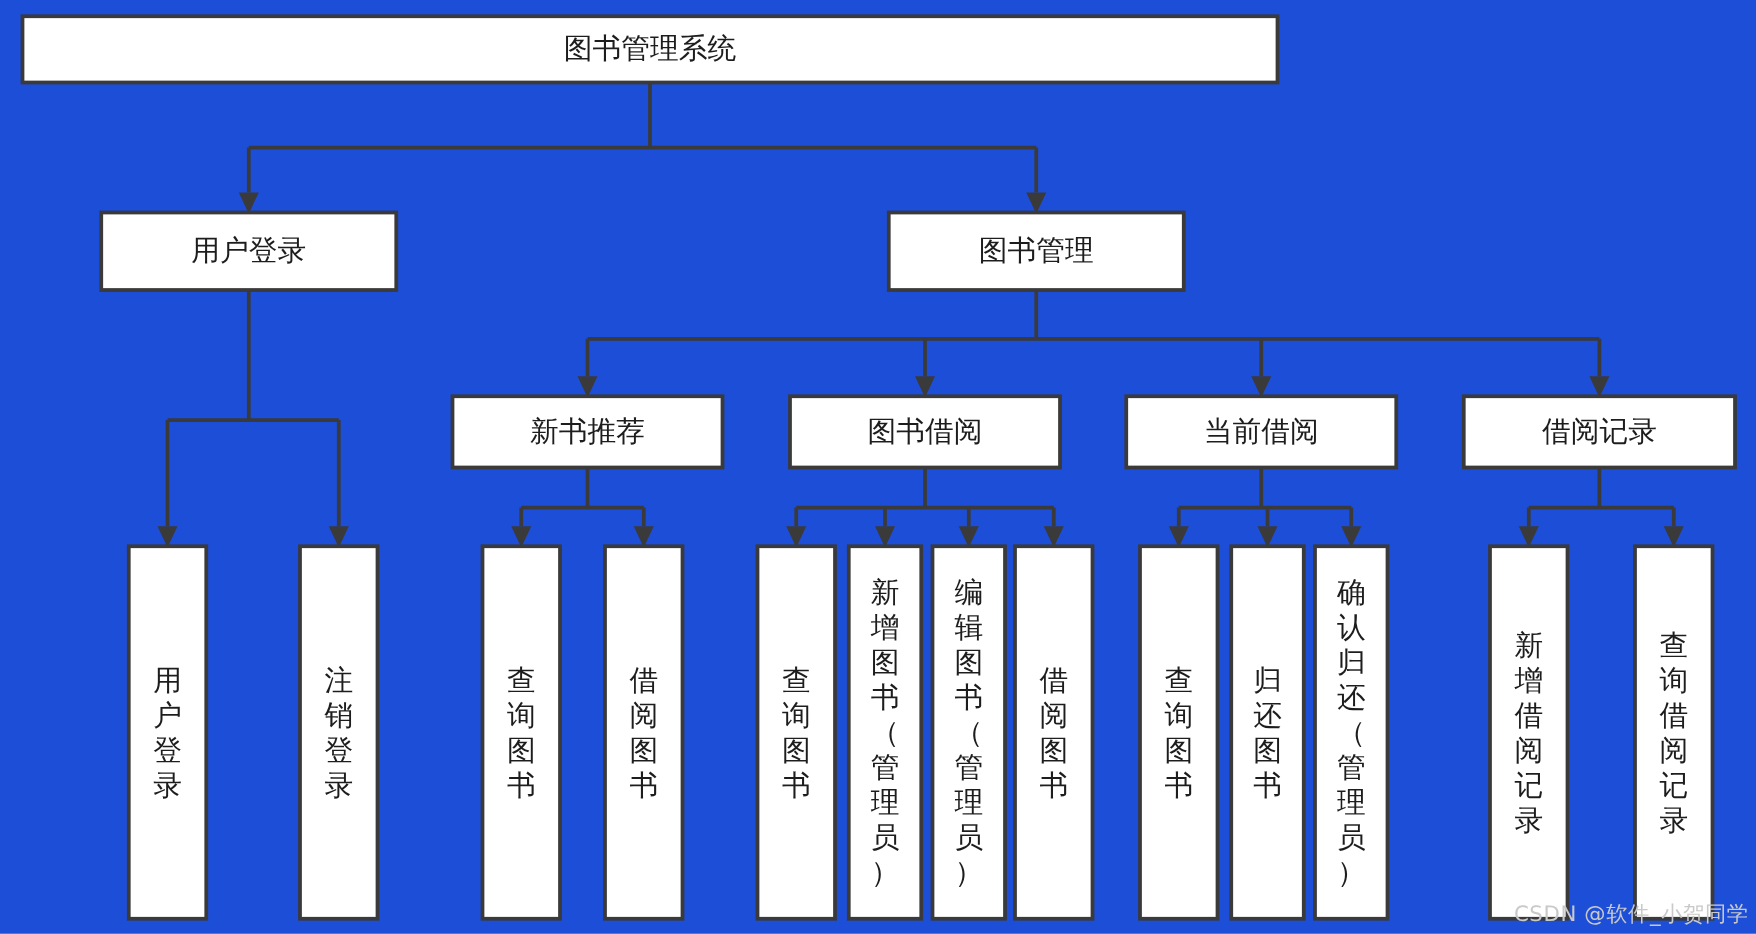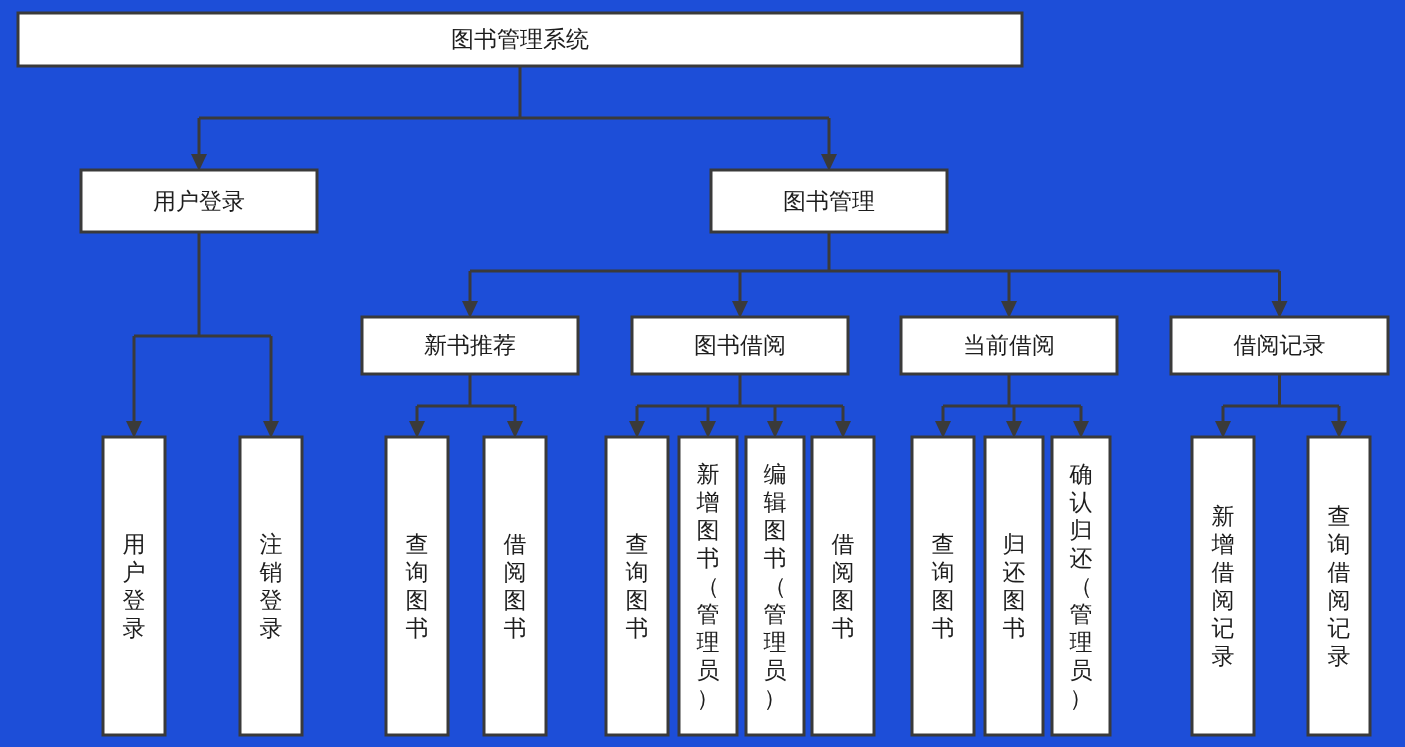--- a/index.html
+++ b/index.html
@@ -202,14 +202,15 @@
           <rect x="1192" y="437" width="62" height="298" class="node-box"></rect>
           <text x="1223" class="node-label-v"><tspan x="1223" y="523.84">新</tspan><tspan x="1223" y="551.84">增</tspan><tspan x="1223" y="579.84">借</tspan><tspan x="1223" y="607.84">阅</tspan><tspan x="1223" y="635.84">记</tspan><tspan x="1223" y="663.84">录</tspan></text>
         </g>
         <g>
           <rect x="1308" y="437" width="62" height="298" class="node-box"></rect>
           <text x="1339" class="node-label-v"><tspan x="1339" y="523.84">查</tspan><tspan x="1339" y="551.84">询</tspan><tspan x="1339" y="579.84">借</tspan><tspan x="1339" y="607.84">阅</tspan><tspan x="1339" y="635.84">记</tspan><tspan x="1339" y="663.84">录</tspan></text>
         </g>
       </g>
   </svg>
 
+  <div class="watermark-text">CSDN @软件_小贺同学</div>
 
 </div>
 
 </body></html>

